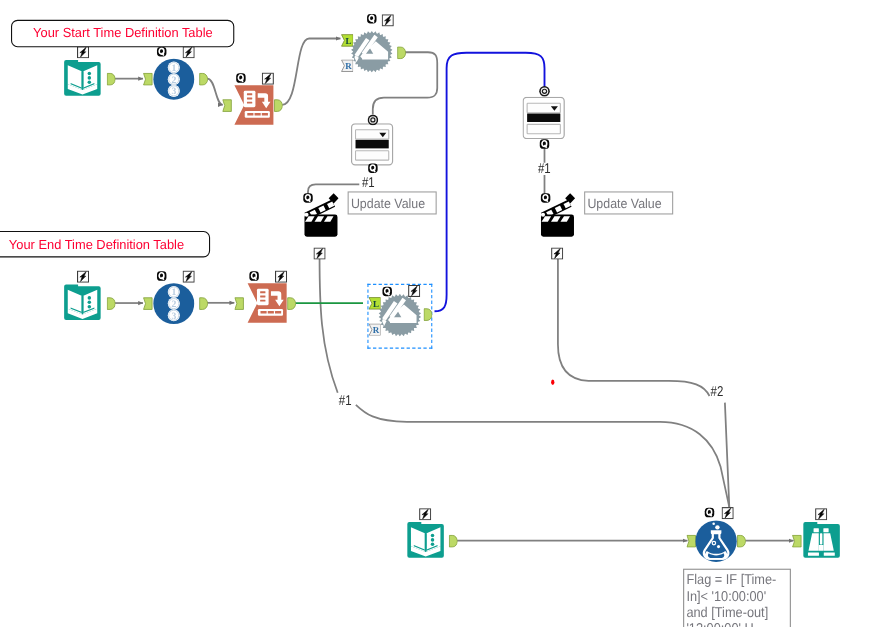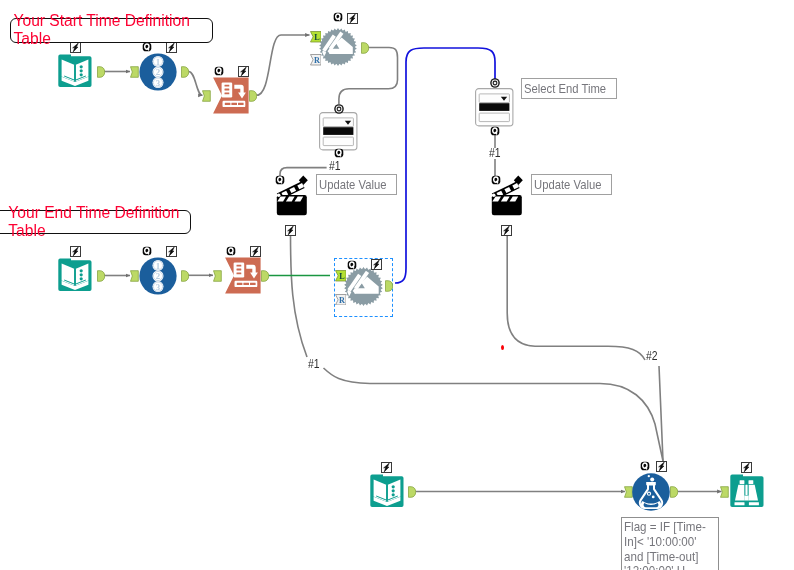--- a/index.html
+++ b/index.html
@@ -3,21 +3,21 @@
 <meta charset="utf-8">
 <style>
   html,body{margin:0;padding:0;background:#fff;}
   body{width:794px;height:570px;overflow:hidden;font-family:"Liberation Sans",sans-serif;}
   #wf{position:relative;width:794px;height:570px;background:#fff;}
   .lbl{position:absolute;box-sizing:border-box;border:1px solid #a0a0a0;background:#fff;
        color:#76767c;font-size:12.2px;white-space:nowrap;display:flex;align-items:center;
        padding-left:2px;transform-origin:left center;}
   .lbl > span{display:inline-block;transform:scaleX(0.925);transform-origin:left center;}
   .ann{position:absolute;box-sizing:border-box;border:1.7px solid #111;border-radius:6px;
-       background:#fff;color:#fd0032;font-size:16px;display:flex;align-items:center;
+       background:#fff;color:#fd0032;font-size:12px;display:flex;align-items:center;
        justify-content:center;}
   .ann.left{justify-content:flex-start;padding-left:19.5px;}
   .ann > span{display:inline-block;transform:scaleX(0.975);}
   .phash{position:absolute;color:#2d2d2d;font-size:13px;line-height:13px;
           transform:scaleX(0.80);transform-origin:left top;}
   .rulebox{position:absolute;box-sizing:border-box;border:1px solid #8f8f8f;background:#fff;
        color:#76767c;font-size:12.9px;line-height:14.8px;padding:2px 0 0 2px;overflow:hidden;
        white-space:nowrap;}
   .rulebox > div{transform:scaleX(0.9);transform-origin:left center;}
 </style>
@@ -440,23 +440,20 @@
 <rect x="0.5" y="0.5" width="10" height="10" fill="#fdfdfd" stroke="#3a3a3a" stroke-width="1"></rect>
 <path d="M8.3 1.0 6.3 5.3 8.0 5.0 3.2 9.9 4.6 5.6 2.6 5.9Z" fill="#0a0a0a" stroke="#0a0a0a" stroke-width="0.5" stroke-linejoin="round"></path>
 </svg>
 <div style="position:absolute;left:501px;top:345px;width:3px;height:5px;background:#fb0007;border-radius:50%"></div>
 <div class="ann" style="left:10px;top:18px;width:203px;height:24.5px">
       <span>Your Start Time Definition Table</span>
     </div>
 <div class="ann left" style="left:-15px;top:210px;width:206px;height:24px">
       <span>Your End Time Definition Table</span>
     </div>
-<div class="lbl" style="left:521px;top:78px;width:96px;height:21px">
-      <span>Select End Time</span>
-    </div>
 <div class="lbl" style="left:316px;top:174px;width:81px;height:21px">
       <span>Update Value</span>
     </div>
 <div class="lbl" style="left:531px;top:174px;width:81px;height:21px">
       <span>Update Value</span>
     </div>
 <div class="rulebox" style="left:621px;top:517px;width:98px;height:60px">
       <div>Flag = IF [Time-</div>
       <div>In]&lt; '10:00:00'</div>
       <div>and [Time-out]</div>

